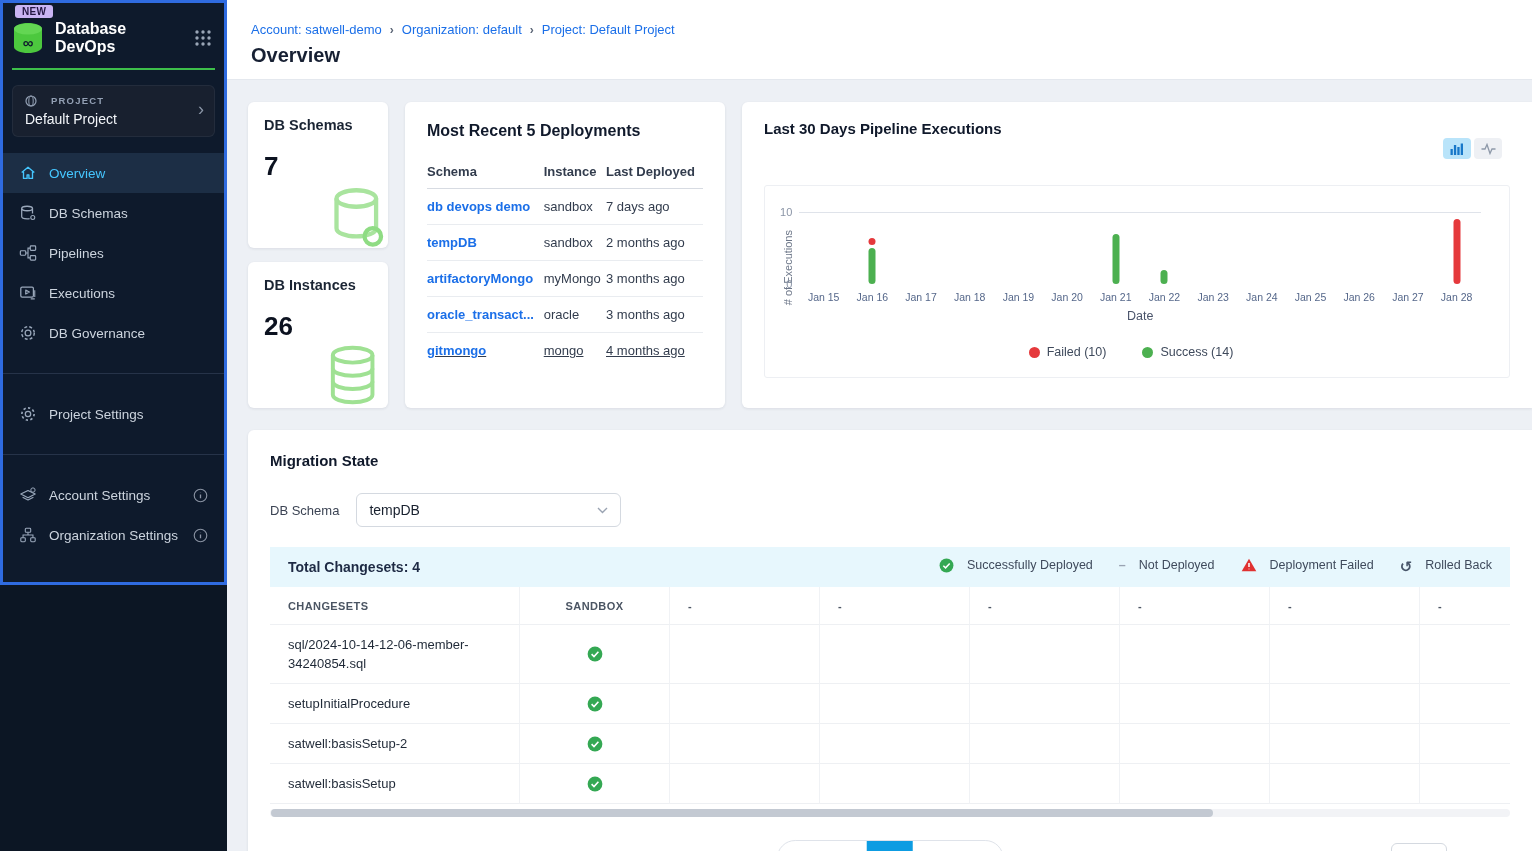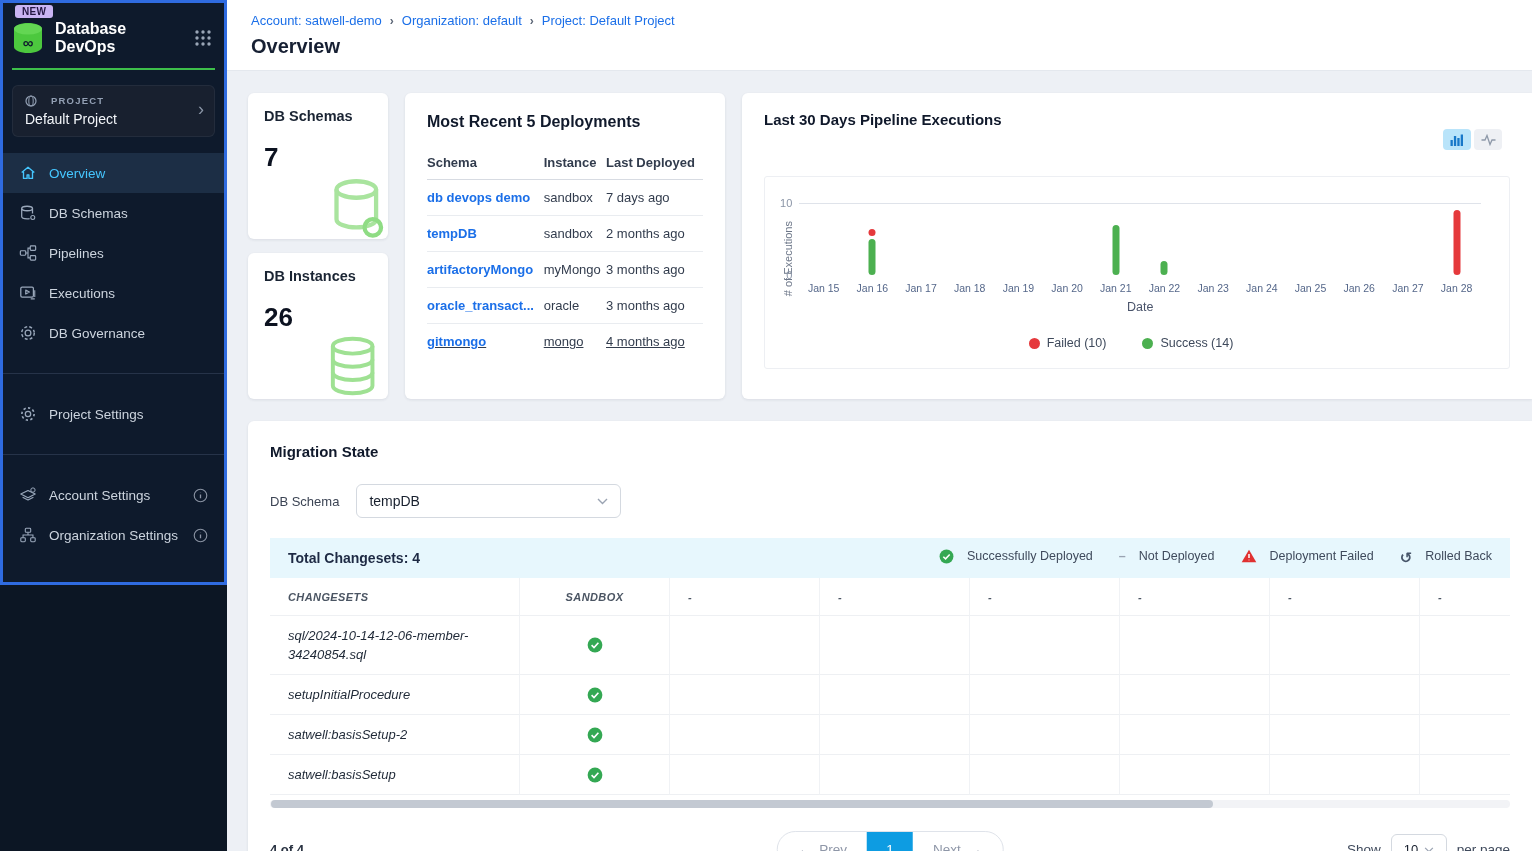--- a/index.html
+++ b/index.html
@@ -24,21 +24,21 @@
   .project-chev { position:absolute; right:10px; top:50%; transform:translateY(-58%); color:#8a95a6; font-size:18px; }
   .nav { margin-top:16px; }
   .nav-item { display:flex; align-items:center; gap:12px; height:40px; padding:0 16px;
     color:#ccd4de; font-size:13.5px; cursor:pointer; }
   .nav-item.active { background:#1c2e45; color:#45c6ff; }
   .nav-item .inf { margin-left:auto; }
   .side-divider { height:1px; background:#263349; margin:20px 0; }
 
   
   .main { flex:1; display:flex; flex-direction:column; min-width:0; }
-  .topbar { background:#fff; border-bottom:1px solid #e4e8ee; padding:13px 24px 12px; }
+  .topbar { background:#fff; border-bottom:1px solid #e4e8ee; padding:22px 24px 12px; }
   .breadcrumb { font-size:13px; display:flex; gap:8px; align-items:center; }
   .breadcrumb a { color:#1b6fe8; text-decoration:none; cursor:pointer; }
   .crumb-sep { color:#5c6676; font-size:12px; font-weight:bold; }
   .page-title { font-size:20px; color:#172033; margin-top:7px; font-weight:bold; }
   .content { flex:1; padding:22px 0 0 21px; overflow:hidden; }
 
   .card { background:#fff; border-radius:6px; box-shadow:0 1px 3px rgba(20,30,50,.09); }
   .row1 { display:flex; gap:17px; height:306px; }
   .stat-col { width:140px; display:flex; flex-direction:column; gap:14px; flex:none; }
   .stat-card { height:146px; position:relative; padding:15px 16px; overflow:hidden; }
@@ -86,21 +86,21 @@
   .select { border:1px solid #d4d9e0; border-radius:6px; height:34px; display:flex; align-items:center;
     padding:0 12px; background:#fff; cursor:pointer; }
   .schema-select { width:265px; font-size:14px; color:#18202e; justify-content:space-between; }
   .mig-table-zone { margin-top:20px; overflow:hidden; }
   .total-bar { background:#e7f7fd; height:40px; display:flex; align-items:center; padding:0 18px; }
   .total-label { font-size:14px; font-weight:bold; color:#1e2a44; }
   .mig-legend { margin-left:auto; display:flex; gap:26px; }
   .mleg-item { display:flex; align-items:flex-start; gap:13px; font-size:12.5px; color:#3f4a5c; }
   .mgrid { display:grid; grid-template-columns:250px 150px repeat(6,150px); }
   .mcell { border-bottom:1px solid #eef0f3; border-right:1px solid #f0f2f5; padding:10px 18px;
-    font-size:13px; display:flex; align-items:center; min-height:38px; color:#1f2937;font-style:italic; }
+    font-size:13px; display:flex; align-items:center; min-height:38px; color:#1f2937; }
   .mhead { font-size:11px; font-weight:bold; color:#4b5563; letter-spacing:.4px; }
   .mcell.center { justify-content:center; }
   .mcell.name { line-height:19px; word-break:break-word; }
   .hscroll { margin-top:5px; height:8px; background:#f2f3f6; border-radius:4px; position:relative; }
   .hthumb { position:absolute; left:1px; top:0; height:8px; width:76%; background:#c3c9d2; border-radius:4px; cursor:pointer; }
   .pag-row { display:flex; align-items:center; margin-top:26px; position:relative; }
   .pag-count { font-size:13px; font-weight:bold; color:#2a3342; }
   .pager { position:absolute; left:50%; transform:translateX(-50%); display:flex; align-items:center;
     border:1px solid #dfe3ea; border-radius:19px; overflow:hidden; background:#fff; height:37px; }
   .pg-btn { display:flex; align-items:center; gap:8px; padding:0 20px; font-size:13.5px; color:#8f97a8;

